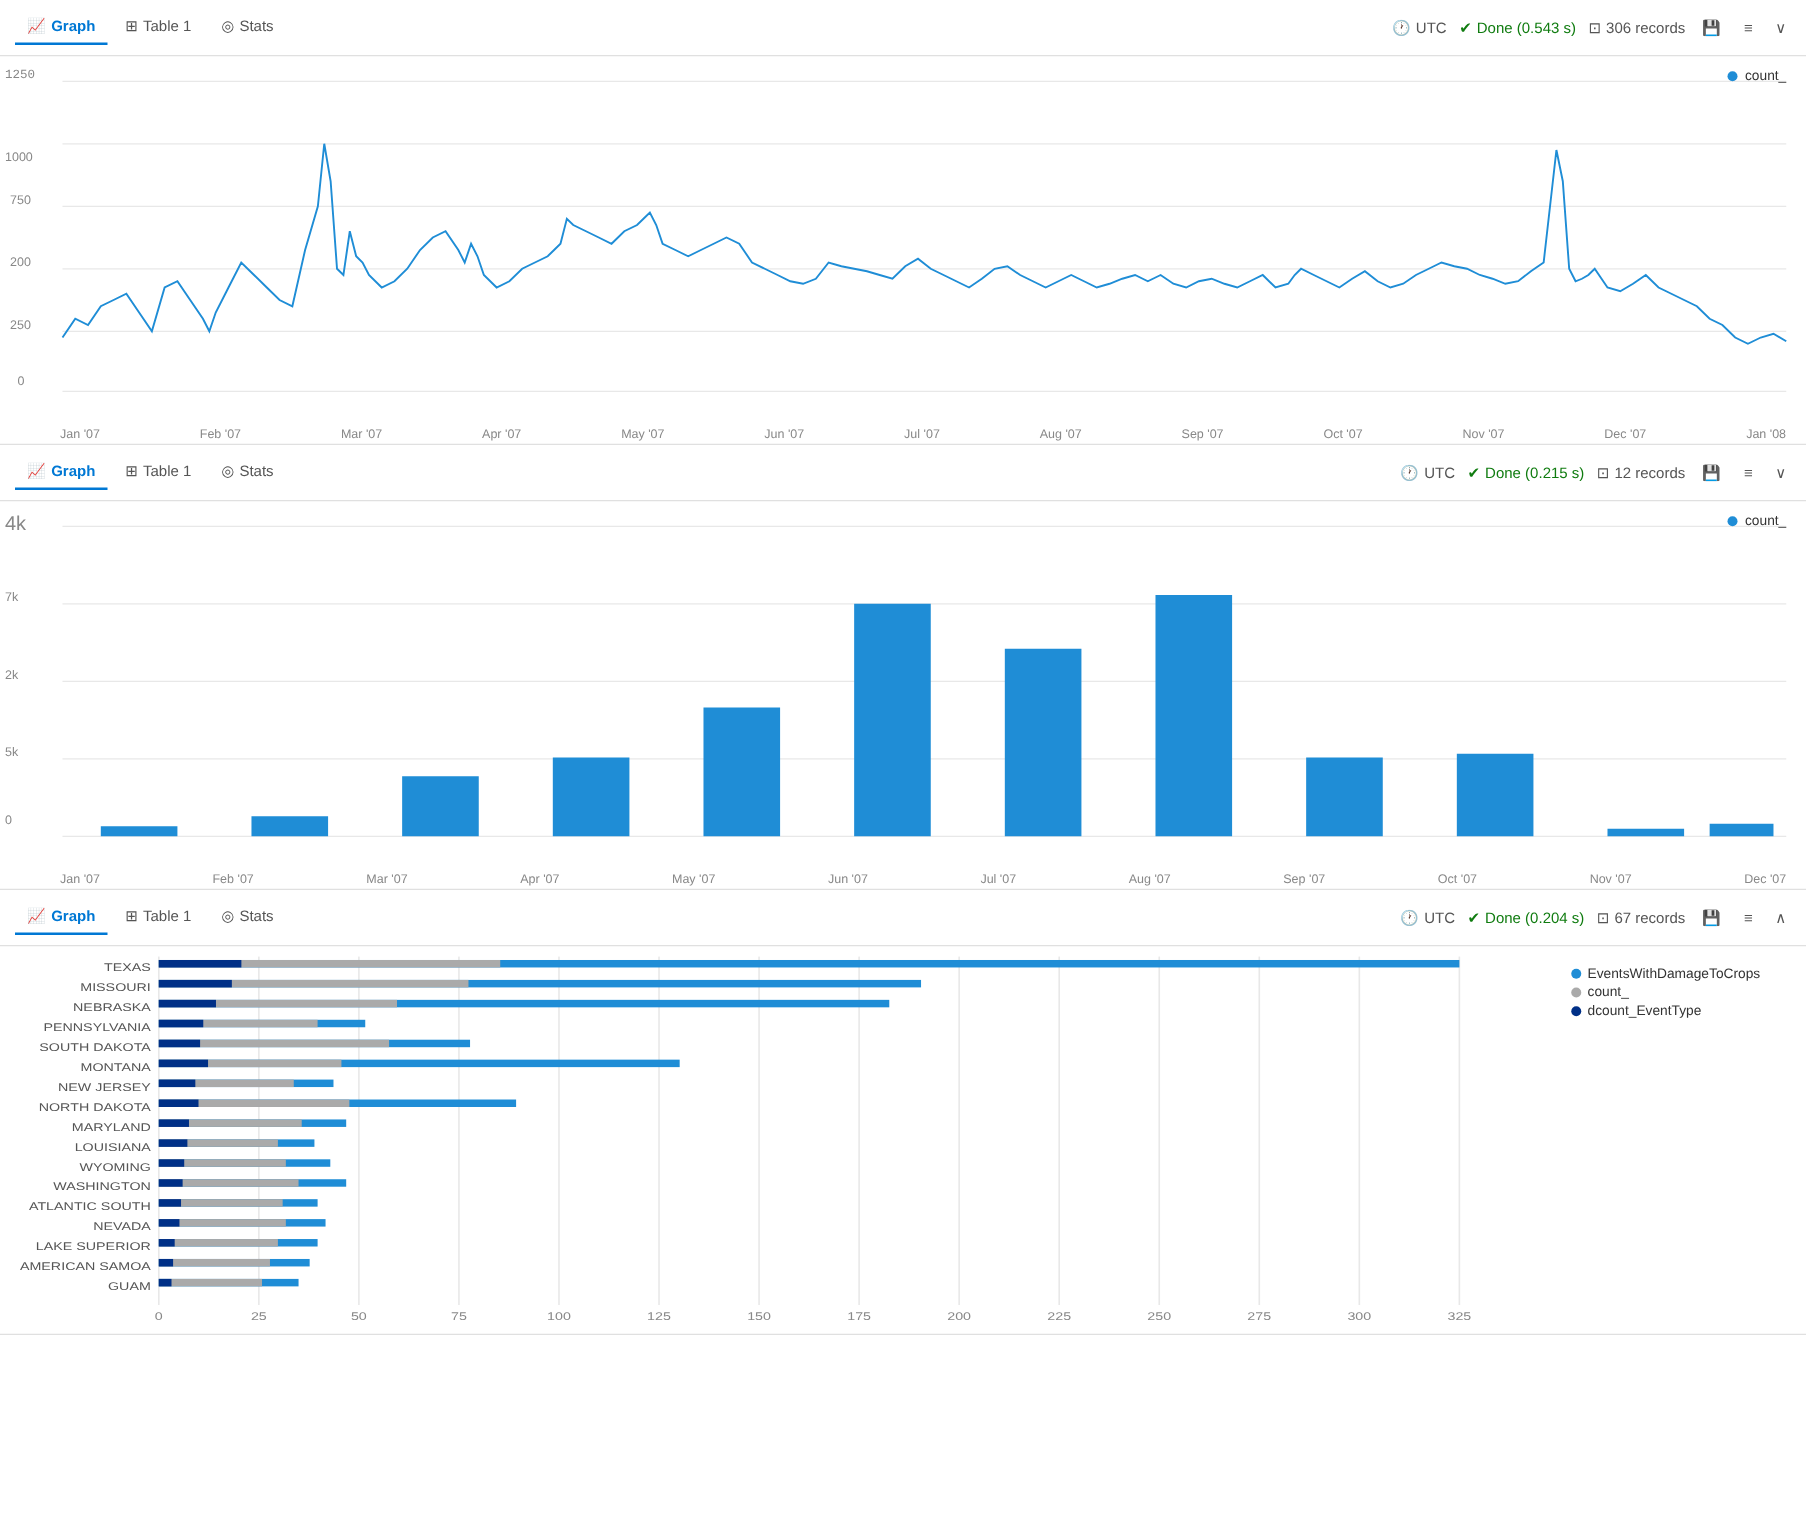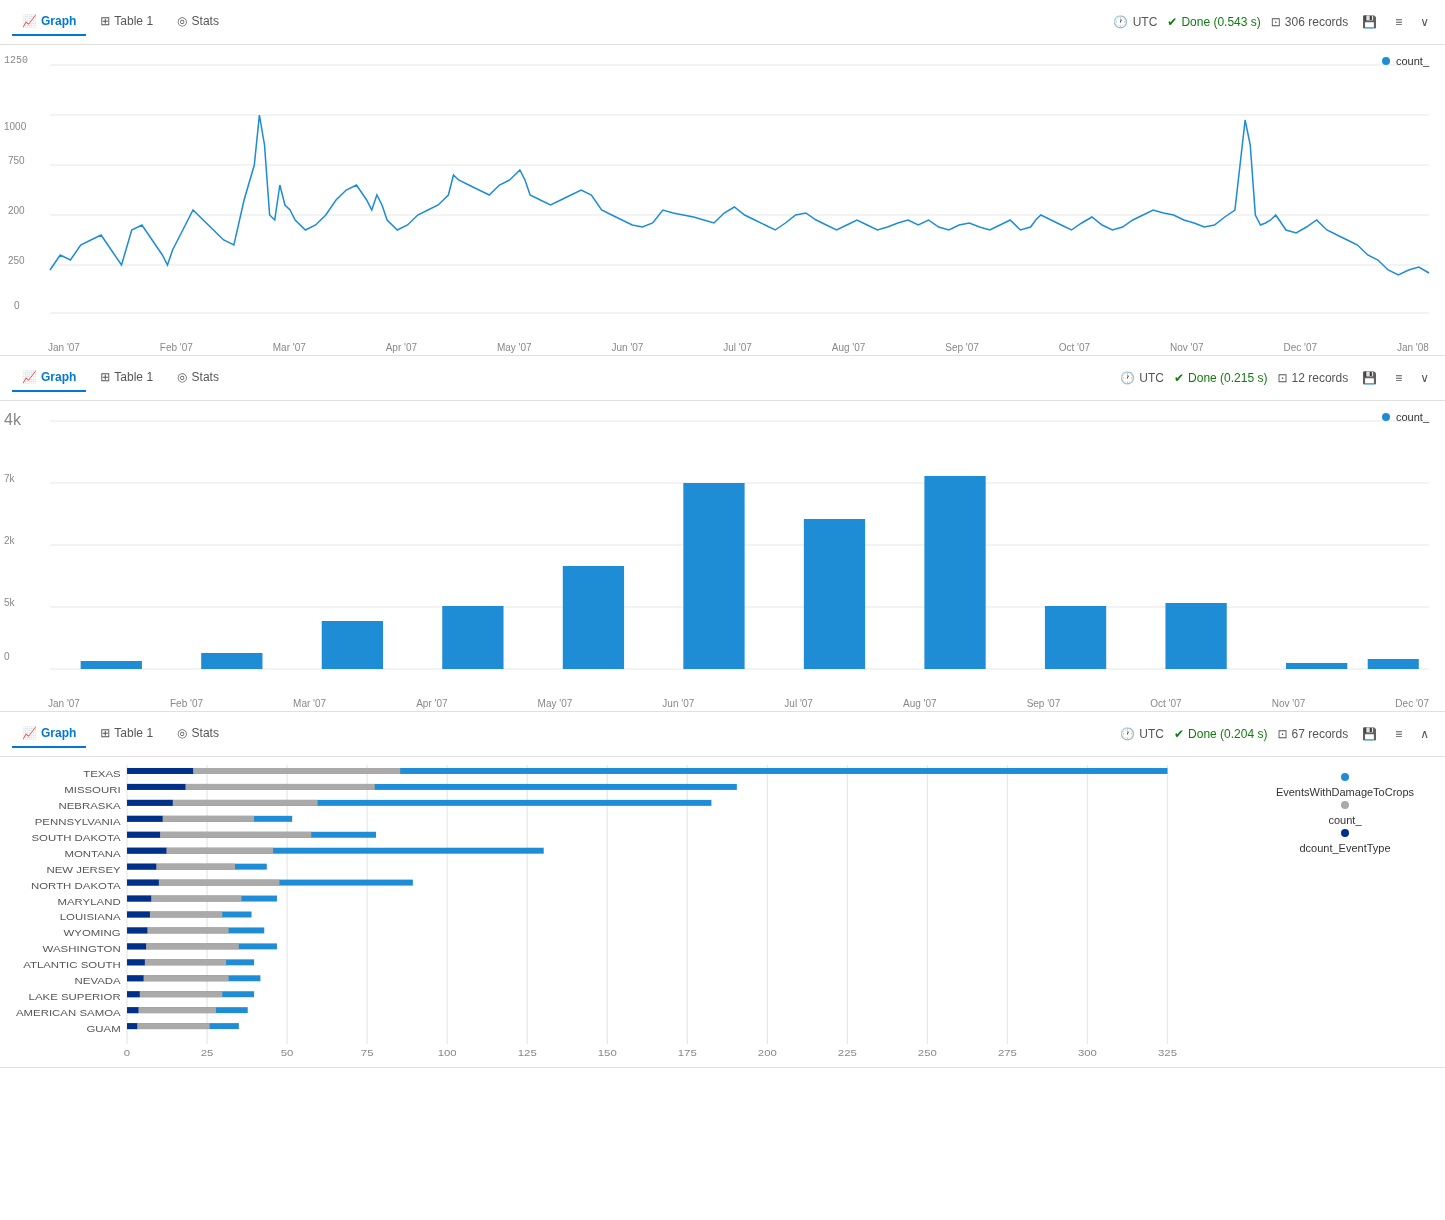--- a/index.html
+++ b/index.html
@@ -96,21 +96,20 @@
       width: 8px;
       height: 8px;
       border-radius: 50%;
       display: inline-block;
     }
     .legend-item {
       display: flex;
       align-items: center;
       gap: 5px;
       margin-bottom: 3px;
-      flex-direction: column;
     }
 
     svg.chart { width: 100%; height: 100%; overflow: visible; }
 
     .panel-3-header {
       display: flex;
       align-items: center;
       padding: 8px 12px;
       border-bottom: 1px solid #e0e0e0;
       gap: 4px;

